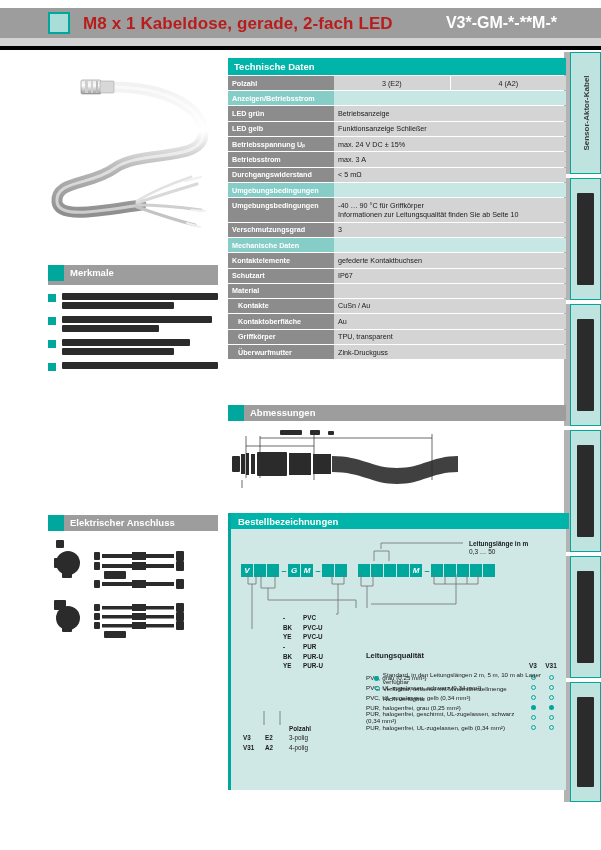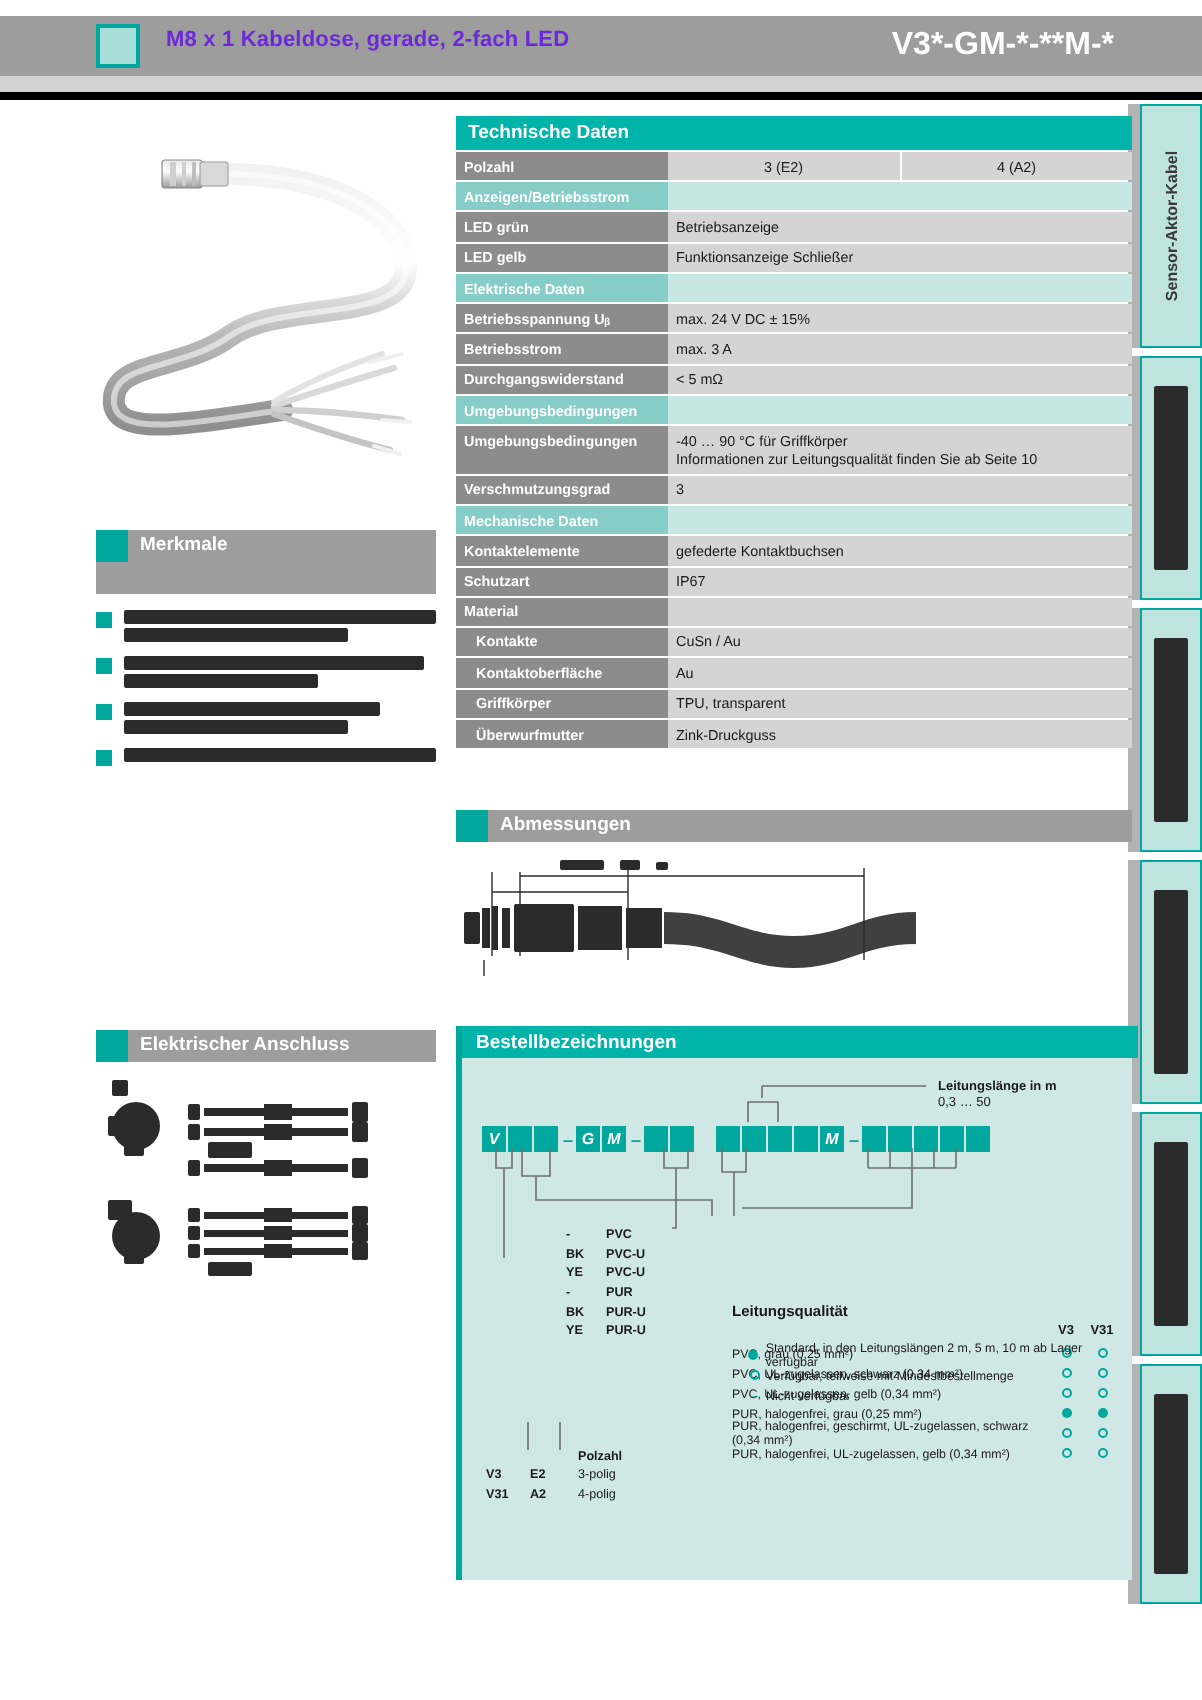--- a/index.html
+++ b/index.html
@@ -15,21 +15,21 @@
   .hdr-bar {
     position: absolute; left: 0; top: 8px; width: 601px; height: 30px;
     background: #9d9d9d;
   }
   .hdr-swatch {
     position: absolute; left: 48px; top: 12px; width: 22px; height: 22px;
     background: #a9ddd8; border: 2px solid #00a79d;
   }
   .hdr-title {
     position: absolute; left: 83px; top: 14px;
-    font-size: 11px; font-weight: bold; color: #6d28d9;
+    font-size: 17px; font-weight: bold; color: #b91c1c;
     letter-spacing: .1px;
   }
   .hdr-code {
     position: absolute; right: 44px; top: 14px;
     font-size: 16px; font-weight: bold; color: #ffffff;
   }
   .hdr-underline {
     position: absolute; left: 0; top: 38px; width: 601px; height: 8px;
     background: #d2d2d2;
   }
@@ -264,24 +264,20 @@
           <div class="v"></div>
         </div>
         <div class="tr">
           <div class="k">LED grün</div>
           <div class="v">Betriebsanzeige</div>
         </div>
         <div class="tr">
           <div class="k">LED gelb</div>
           <div class="v">Funktionsanzeige Schließer</div>
         </div>
-        <div class="tr group">
-          <div class="k">Elektrische Daten</div>
-          <div class="v"></div>
-        </div>
         <div class="tr">
           <div class="k">Betriebsspannung Uᵦ</div>
           <div class="v">max. 24 V DC ± 15%</div>
         </div>
         <div class="tr">
           <div class="k">Betriebsstrom</div>
           <div class="v">max. 3 A</div>
         </div>
         <div class="tr">
           <div class="k">Durchgangswiderstand</div>
@@ -328,21 +324,21 @@
           <div class="v">TPU, transparent</div>
         </div>
         <div class="tr">
           <div class="k indent">Überwurfmutter</div>
           <div class="v">Zink-Druckguss</div>
         </div>
       </div>
   </div>
 
   <div class="merk">
-    <div class="sec-head merk-head" style="position:relative;width:170px;height:32px;padding-left:20px;">
+    <div class="sec-head merk-head" style="position:relative;width:170px;height:20px;padding-left:20px;">
       <span class="sq"></span>
       <span class="txt">Merkmale</span>
     </div>
     <div class="merk-list" id="merk-list">
         <div class="merk-item">
           <span class="bullet"></span>
           <div class="redact-line" style="width: 100%;"></div>
           <div class="redact-line" style="width: 72%;"></div>
         </div>
         <div class="merk-item">

